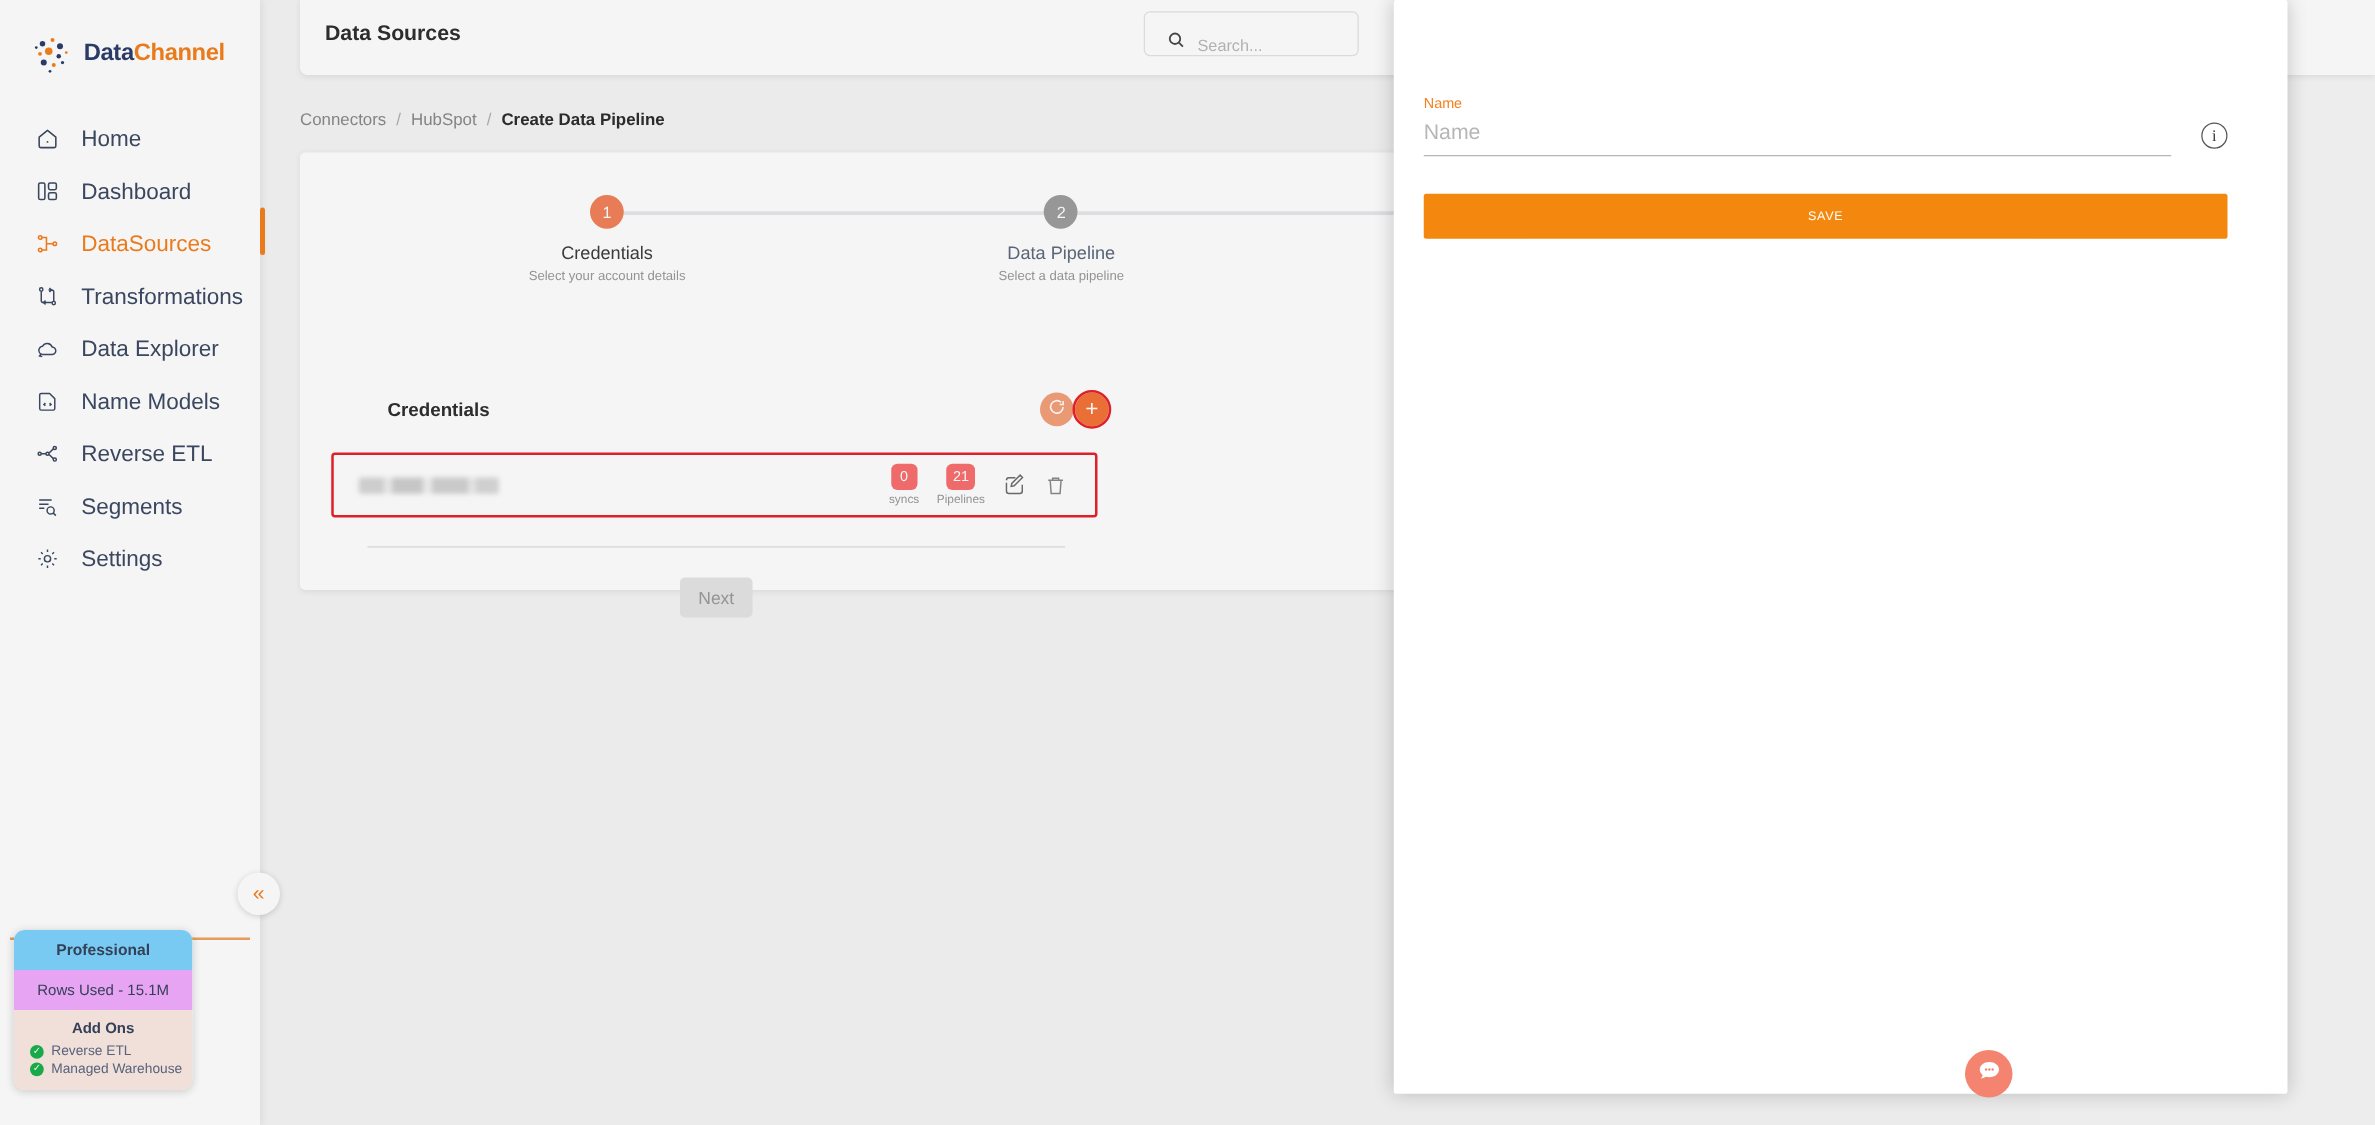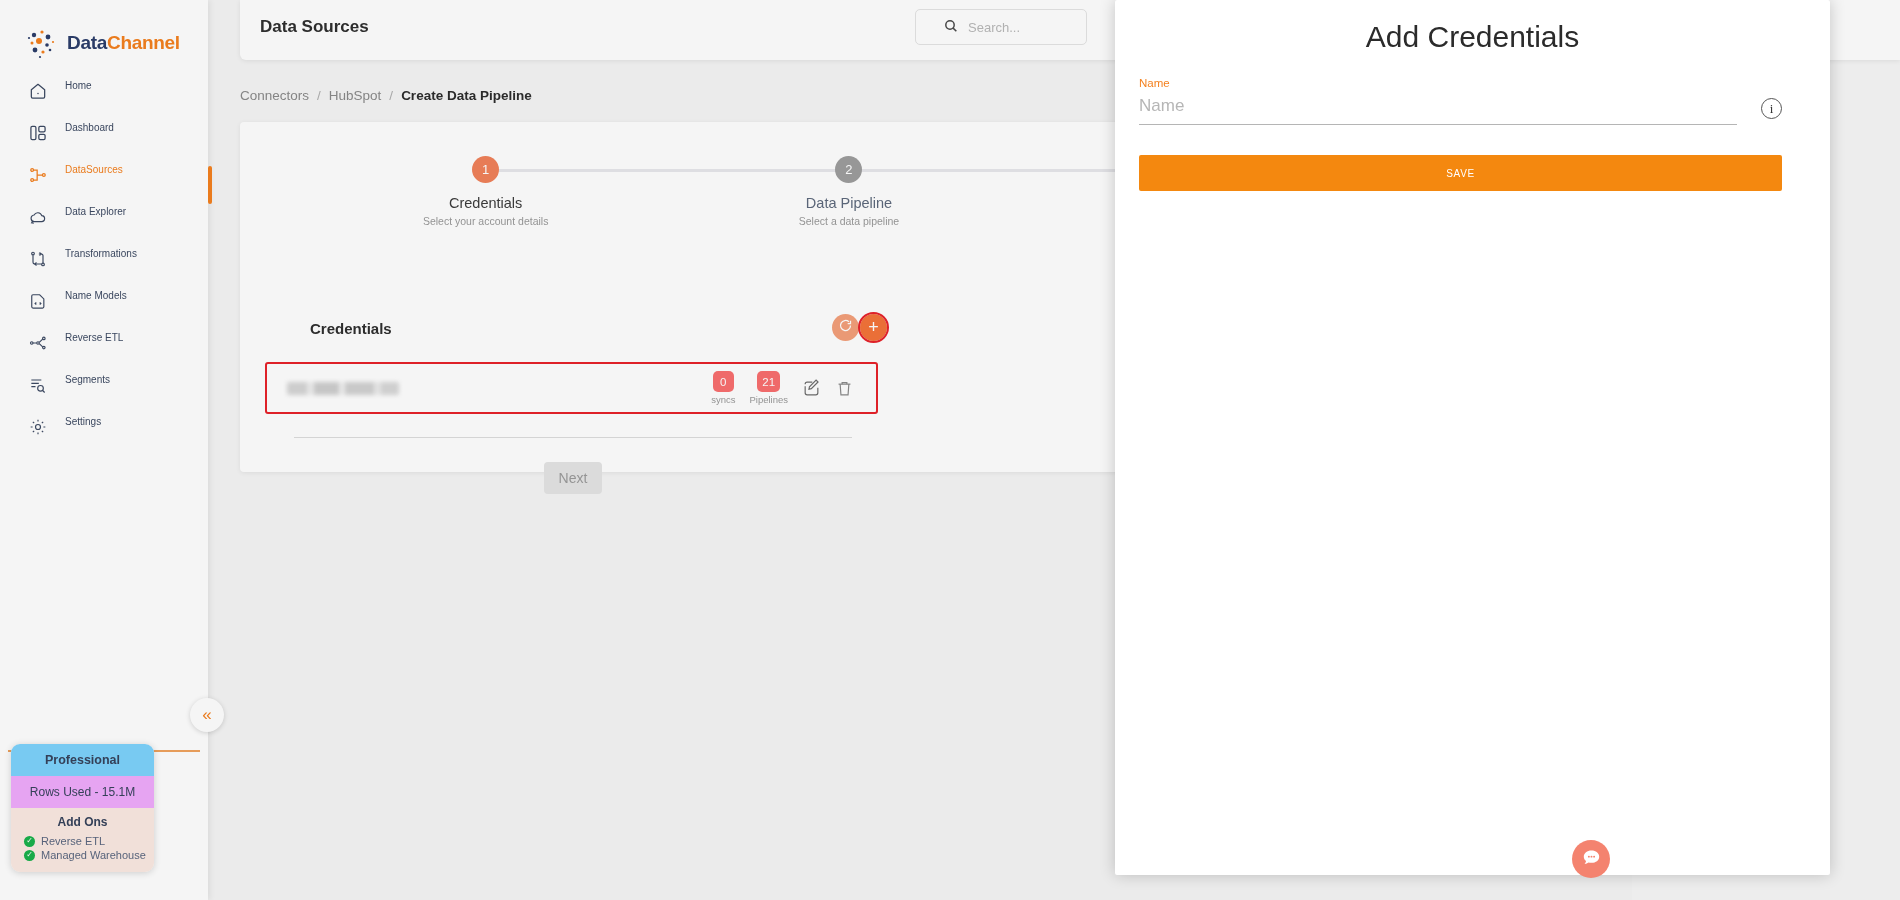--- a/index.html
+++ b/index.html
@@ -18,23 +18,23 @@
     z-index: 5;
   }
   .brand { display: flex; align-items: center; gap: 9px; padding: 22px 0 0 24px; height: 64px; }
   .brand-logo { width: 34px; height: 34px; position: relative; flex: none; }
   .brand-text { font-size: 19px; font-weight: bold; letter-spacing: -0.3px; }
   .brand-data { color: #2c3e6b; }
   .brand-channel { color: #f4811f; }
 
   .nav { margin-top: 16px; }
   .nav-item {
-    display: flex; align-items: flex-start; gap: 16px;
+    display: flex; align-items: flex-end; gap: 16px;
     height: 42px; padding-left: 27px; position: relative;
-    color: #3d4a63; font-size: 10px; cursor: pointer;
+    color: #3d4a63; font-size: 18px; cursor: pointer;
   }
   .nav-item .nav-ico { width: 22px; height: 22px; flex: none; display: flex; align-items: center; justify-content: center; }
   .nav-item.active { color: #f4811f; }
   .nav-item.active .rail {
     position: absolute; right: -4px; top: 2px; width: 4px; height: 38px;
     background: #f4811f; border-radius: 2px;
   }
 
   
   .plan-divider { position: absolute; left: 8px; right: 8px; bottom: 148px; height: 2px; background: #f0a35e; }
@@ -67,21 +67,21 @@
     background: #fff; border-bottom-left-radius: 6px;
     box-shadow: 0 1px 5px rgba(0,0,0,0.08);
   }
   .page-title {
     position: absolute; left: 20px; top: 17px;
     font-size: 17px; color: #2f2f2f; font-weight: 600;
   }
   .search-box {
     position: absolute; left: 675px; top: 9px; width: 172px; height: 36px;
     border: 1px solid #e4e4e4; border-radius: 5px; background: #fff;
-    display: flex; align-items: center; gap: 9px; padding-left: 27px;
+    display: flex; align-items: flex-end; gap: 9px; padding-left: 17px;
   }
   .search-ico { color: #4a4a4a; font-size: 15px; }
   .search-input {
     border: none; outline: none; background: transparent;
     font-family: "Liberation Sans", sans-serif; font-size: 13px; color: #555;
     width: 110px;
   }
   .search-input::placeholder { color: #b9b9b9; }
   .avatar {
     position: absolute; left: 1460px; top: 0px; width: 46px; height: 46px;
@@ -251,37 +251,37 @@
               <circle cx="5" cy="18" r="1.7"></circle>
               <circle cx="19" cy="12" r="1.7"></circle>
               <path d="M6.7 6h4.3v12H6.7M11 12h6.3"></path>
             </svg>
           </span>
         <span>DataSources</span>
       </div>
       <div class="nav-item">
         <span class="nav-ico">
             <svg width="20" height="20" viewBox="0 0 24 24" fill="none" stroke="#3d4a63" stroke-width="1.4">
-              <path d="M8 17.5h8.2a3.6 3.6 0 0 0 .3-7.2A5 5 0 0 0 7.3 9.6 3.9 3.9 0 0 0 8 17.5z"></path>
-              <path d="M6 16.5 4.4 19 7 19.4"></path>
-            </svg>
-          </span>
-        <span>Data Explorer</span>
-      </div>
-      <div class="nav-item">
-        <span class="nav-ico">
-            <svg width="20" height="20" viewBox="0 0 24 24" fill="none" stroke="#3d4a63" stroke-width="1.4">
               <circle cx="6" cy="5.5" r="1.6"></circle>
               <circle cx="18" cy="18.5" r="1.6"></circle>
               <path d="M6 7.5V16a2 2 0 0 0 2 2h8.2M18 16.9V8a2 2 0 0 0-2-2h-3"></path>
               <path d="M13.8 4.2 15.8 6l-2 1.8"></path>
               <path d="M10.2 19.8 8.2 18l2-1.8"></path>
             </svg>
           </span>
         <span>Transformations</span>
+      </div>
+      <div class="nav-item">
+        <span class="nav-ico">
+            <svg width="20" height="20" viewBox="0 0 24 24" fill="none" stroke="#3d4a63" stroke-width="1.4">
+              <path d="M8 17.5h8.2a3.6 3.6 0 0 0 .3-7.2A5 5 0 0 0 7.3 9.6 3.9 3.9 0 0 0 8 17.5z"></path>
+              <path d="M6 16.5 4.4 19 7 19.4"></path>
+            </svg>
+          </span>
+        <span>Data Explorer</span>
       </div>
       <div class="nav-item">
         <span class="nav-ico">
             <svg width="20" height="20" viewBox="0 0 24 24" fill="none" stroke="#3d4a63" stroke-width="1.4">
               <path d="M6 4.5h8l5 5V19a1.5 1.5 0 0 1-1.5 1.5H6A1.5 1.5 0 0 1 4.5 19V6A1.5 1.5 0 0 1 6 4.5z"></path>
               <path d="M10 13.8 8.6 15 10 16.2M14 13.8 15.4 15 14 16.2"></path>
             </svg>
           </span>
         <span>Name Models</span>
       </div>
@@ -427,21 +427,20 @@
         </div>
       </div>
 
       <div class="hr"></div>
       <button class="next-btn">Next</button>
     </div>
   </div>
 
   <div class="scrim"></div>
   <div class="modal">
-    <div class="modal-title">Add Credentials</div>
     <div class="field">
       <div class="field-label">Name</div>
       <div class="field-input-wrap">
         <input class="field-input" value="" placeholder="Name" style="">
         <span class="info-ico">i</span>
       </div>
     </div>
     <button class="save-btn">SAVE</button>
   </div>
 

